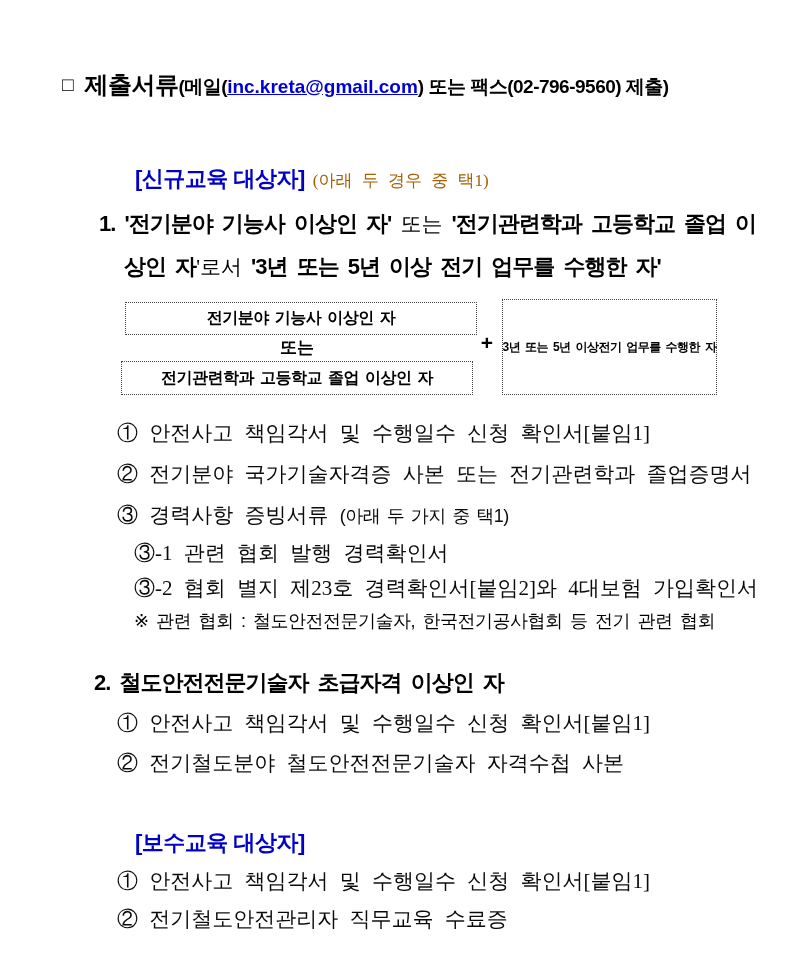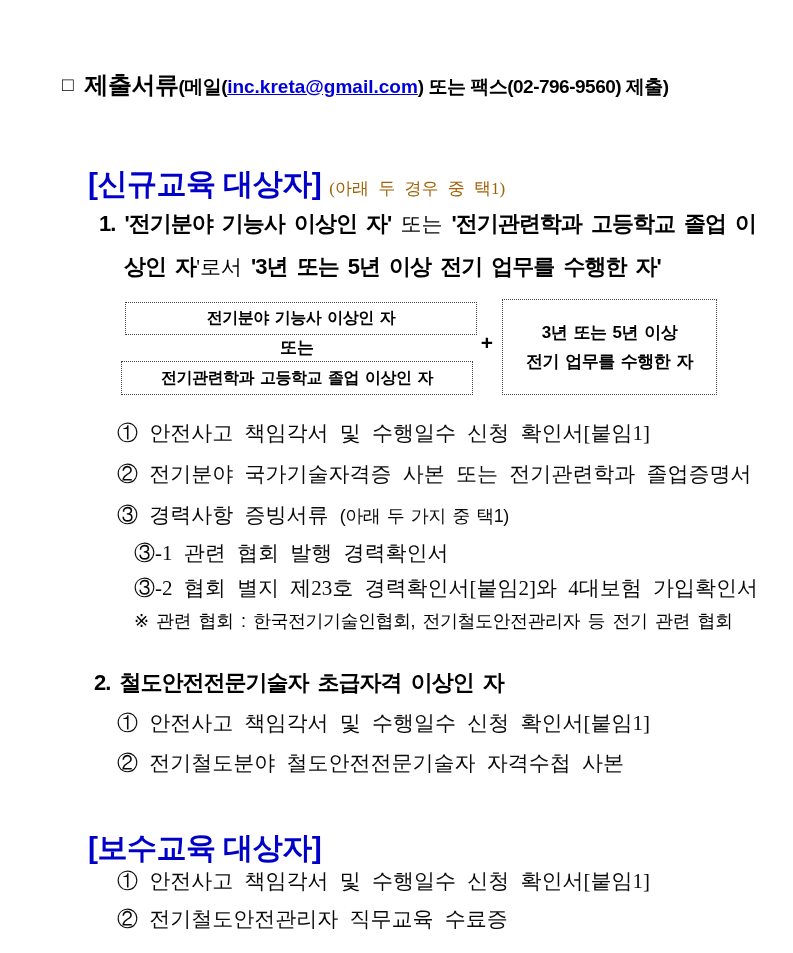--- a/index.html
+++ b/index.html
@@ -18,21 +18,21 @@
   .hdr .chk { font-size:19px; font-weight:normal; margin-right:11px; position:relative; top:-2px; }
   .hdr .h-title { font-size:24px; letter-spacing:-0.5px; }
   .hdr .h-sub { font-size:19px; letter-spacing:-0.5px; }
   .hdr .email { color:#0000dd; text-decoration:underline; font-size:19px; cursor:pointer; }
 
   
   .body-line { font-size:21px; word-spacing:6px; color:#0a0a0a; }
   .body-sm-note { font-family:"Liberation Sans","DejaVu Sans",sans-serif; font-size:18px; word-spacing:3px; letter-spacing:-0.5px;text-align:right; }
 
   
-  .blue-head { font-family:"Liberation Sans","DejaVu Sans",sans-serif; font-weight:bold; font-size:30px; color:#0000c8; letter-spacing:-0.5px; }
+  .blue-head { font-family:"Liberation Sans","DejaVu Sans",sans-serif; font-weight:bold; font-size:22px; color:#0000c8; letter-spacing:-0.5px;margin-left:47px; }
   .head-note { font-family:"Liberation Serif","DejaVu Serif",serif; font-weight:normal; font-size:17px; color:#a16207; word-spacing:5px; margin-left:8px; }
 
   
   .item-bold { font-family:"Liberation Sans","DejaVu Sans",sans-serif; font-weight:bold; font-size:22px; letter-spacing:-1px; word-spacing:4px; }
   .item-bold .reg { font-family:"Liberation Serif","DejaVu Serif",serif; font-weight:normal; font-size:21px; letter-spacing:0; }
   .sec2-head { font-family:"Liberation Sans","DejaVu Sans",sans-serif; font-weight:bold; font-size:22px; letter-spacing:-1px; word-spacing:4px; }
 
   
   .diagram { left:121px; top:298px; width:596px; height:100px; }
   .dotted-box {
@@ -43,21 +43,21 @@
     font-weight:bold; font-size:16px; letter-spacing:-0.5px; word-spacing:2px;
     display:flex; align-items:center; justify-content:center;
     box-sizing:border-box; text-align:center;
   }
   .box-top    { left:4px;   top:4px;  width:352px; height:33px; }
   .or-label   { position:absolute; left:0; top:38px; width:352px; text-align:center;
                 font-family:"Liberation Sans","DejaVu Sans",sans-serif; font-weight:bold; font-size:17px; }
   .box-bottom { left:0;   top:63px; width:352px; height:34px; }
   .plus-sign  { position:absolute; left:352px; top:33px; width:28px; text-align:center;
                 font-family:"Liberation Sans","DejaVu Sans",sans-serif; font-weight:bold; font-size:21px; }
-  .box-right  { left:381px; top:1px; width:215px; height:96px; flex-direction:column; line-height:29px; font-size:17px; }
+  .box-right  { left:381px; top:1px; width:215px; height:96px; line-height:29px; font-size:12px; }
 </style>
 </head>
 <body>
 
 <div class="page">
 
   <div class="abs hdr">
     <span class="chk">□</span><span class="h-title">제출서류</span><span class="h-sub">(메일(</span><a class="email">inc.kreta@gmail.com</a><span class="h-sub">) 또는 팩스(02-796-9560) 제출)</span>
   </div>
 
@@ -90,21 +90,21 @@
   </div>
 
   <div class="abs body-line" style="left:117px; top:419px;">① 안전사고 책임각서 및 수행일수 신청 확인서[붙임1]</div>
   <div class="abs body-line" style="left:117px; top:460px;">② 전기분야 국가기술자격증 사본 또는 전기관련학과 졸업증명서</div>
   <div class="abs body-line" style="left:117px; top:501px;">
     <span>③ 경력사항 증빙서류</span>
     <span class="body-sm-note" style="word-spacing:2px;">(아래 두 가지 중 택1)</span>
   </div>
   <div class="abs body-line" style="left:134px; top:539px;">③-1 관련 협회 발행 경력확인서</div>
   <div class="abs body-line" style="left:134px; top:574px;">③-2  협회 별지 제23호 경력확인서[붙임2]와 4대보험 가입확인서</div>
-  <div class="abs body-sm-note" style="left:134px; top:609px;">※ 관련 협회 : 한국전기기술인협회, 전기철도안전관리자 등 전기 관련 협회</div>
+  <div class="abs body-sm-note" style="left:134px; top:609px;">※ 관련 협회 : 철도안전전문기술자, 한국전기공사협회 등 전기 관련 협회</div>
 
   <div class="abs sec2-head" style="left:94px; top:668px;">2. 철도안전전문기술자 초급자격 이상인 자</div>
 
   <div class="abs body-line" style="left:117px; top:709px;">① 안전사고 책임각서 및 수행일수 신청 확인서[붙임1]</div>
   <div class="abs blue-head" style="left:88px; top:828px;">[보수교육 대상자]</div>
 
   <div class="abs body-line" style="left:117px; top:749px;">② 전기철도분야 철도안전전문기술자 자격수첩 사본</div>
 
   <div class="abs body-line" style="left:117px; top:867px;">① 안전사고 책임각서 및 수행일수 신청 확인서[붙임1]</div>
   <div class="abs body-line" style="left:117px; top:905px;">② 전기철도안전관리자 직무교육 수료증</div>

